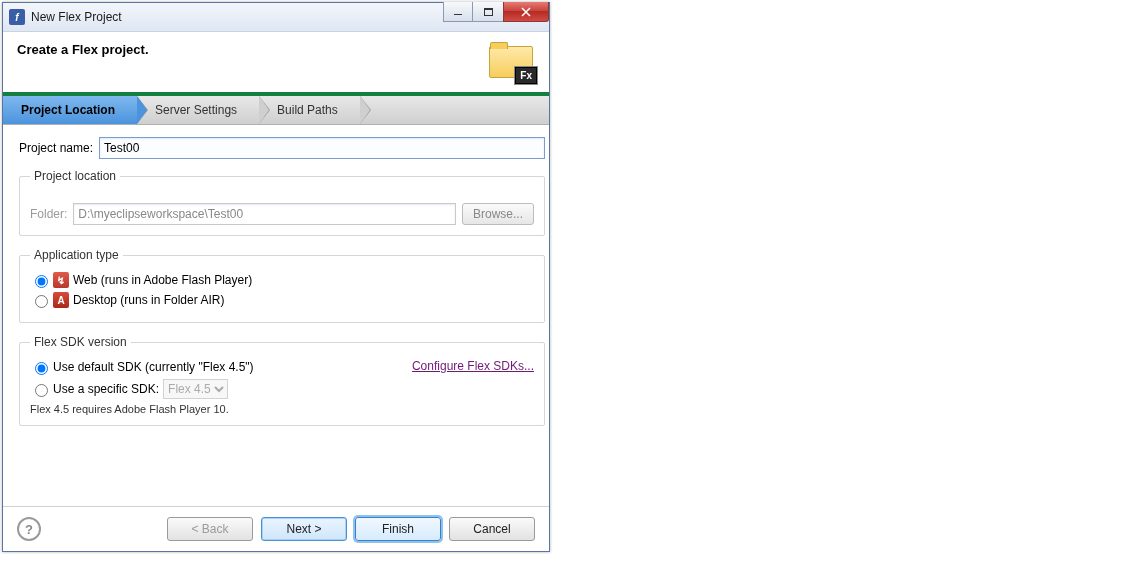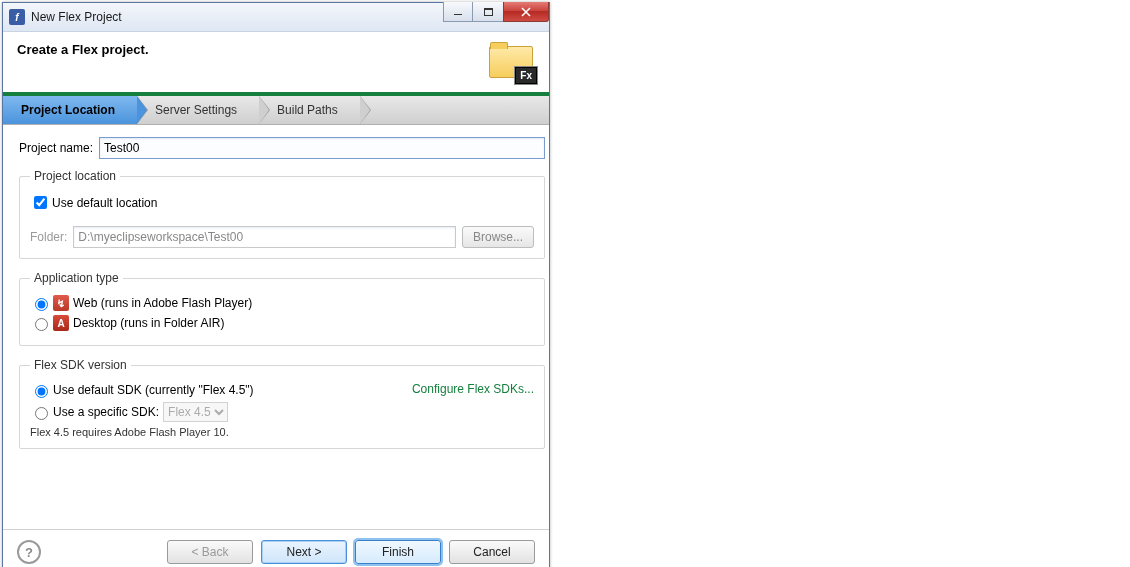--- a/index.html
+++ b/index.html
@@ -190,21 +190,21 @@
     color:#888;font-family:inherit;font-size:12px;
   }
   .app-icon-small{
     width:16px;height:16px;margin-right:4px;
     display:inline-flex;align-items:center;justify-content:center;
     font-size:10px;font-weight:bold;color:#fff;
     border-radius:2px;
   }
   .web-ico{background:linear-gradient(#e05a4a,#b8392a);}
   .air-ico{background:linear-gradient(#d84a3a,#a8291a);}
-  .link{color:#15803d;cursor:pointer;}
+  .link{color:#701a75;text-decoration:underline;cursor:pointer;}
   .sdk-block{position:relative;}
   .sdk-link{position:absolute;right:0;top:0;}
   select.combo{
     height:20px;border:1px solid #c0c0c0;background:#f4f4f4;
     font-family:inherit;font-size:12px;color:#888;
     margin-left:4px;
   }
   .note{font-size:11px;color:#333;margin-top:4px;}
 
   
@@ -284,24 +284,20 @@
 
   <div class="content">
 
     <div class="row">
       <label class="lab">Project name:</label>
       <input type="text" class="field" value="Test00" style="">
     </div>
 
     <fieldset>
       <legend>Project location</legend>
-      <div class="chk-row">
-        <input type="checkbox" checked="" style="">
-        <span>Use default location</span>
-      </div>
       <div class="folder-row">
         <span class="lab">Folder:</span>
         <input type="text" class="field" disabled="" value="D:\myeclipseworkspace\Test00" style="">
         <button class="mini-btn" disabled="">Browse...</button>
       </div>
     </fieldset>
 
     <fieldset>
       <legend>Application type</legend>
       <div class="rad-row">

